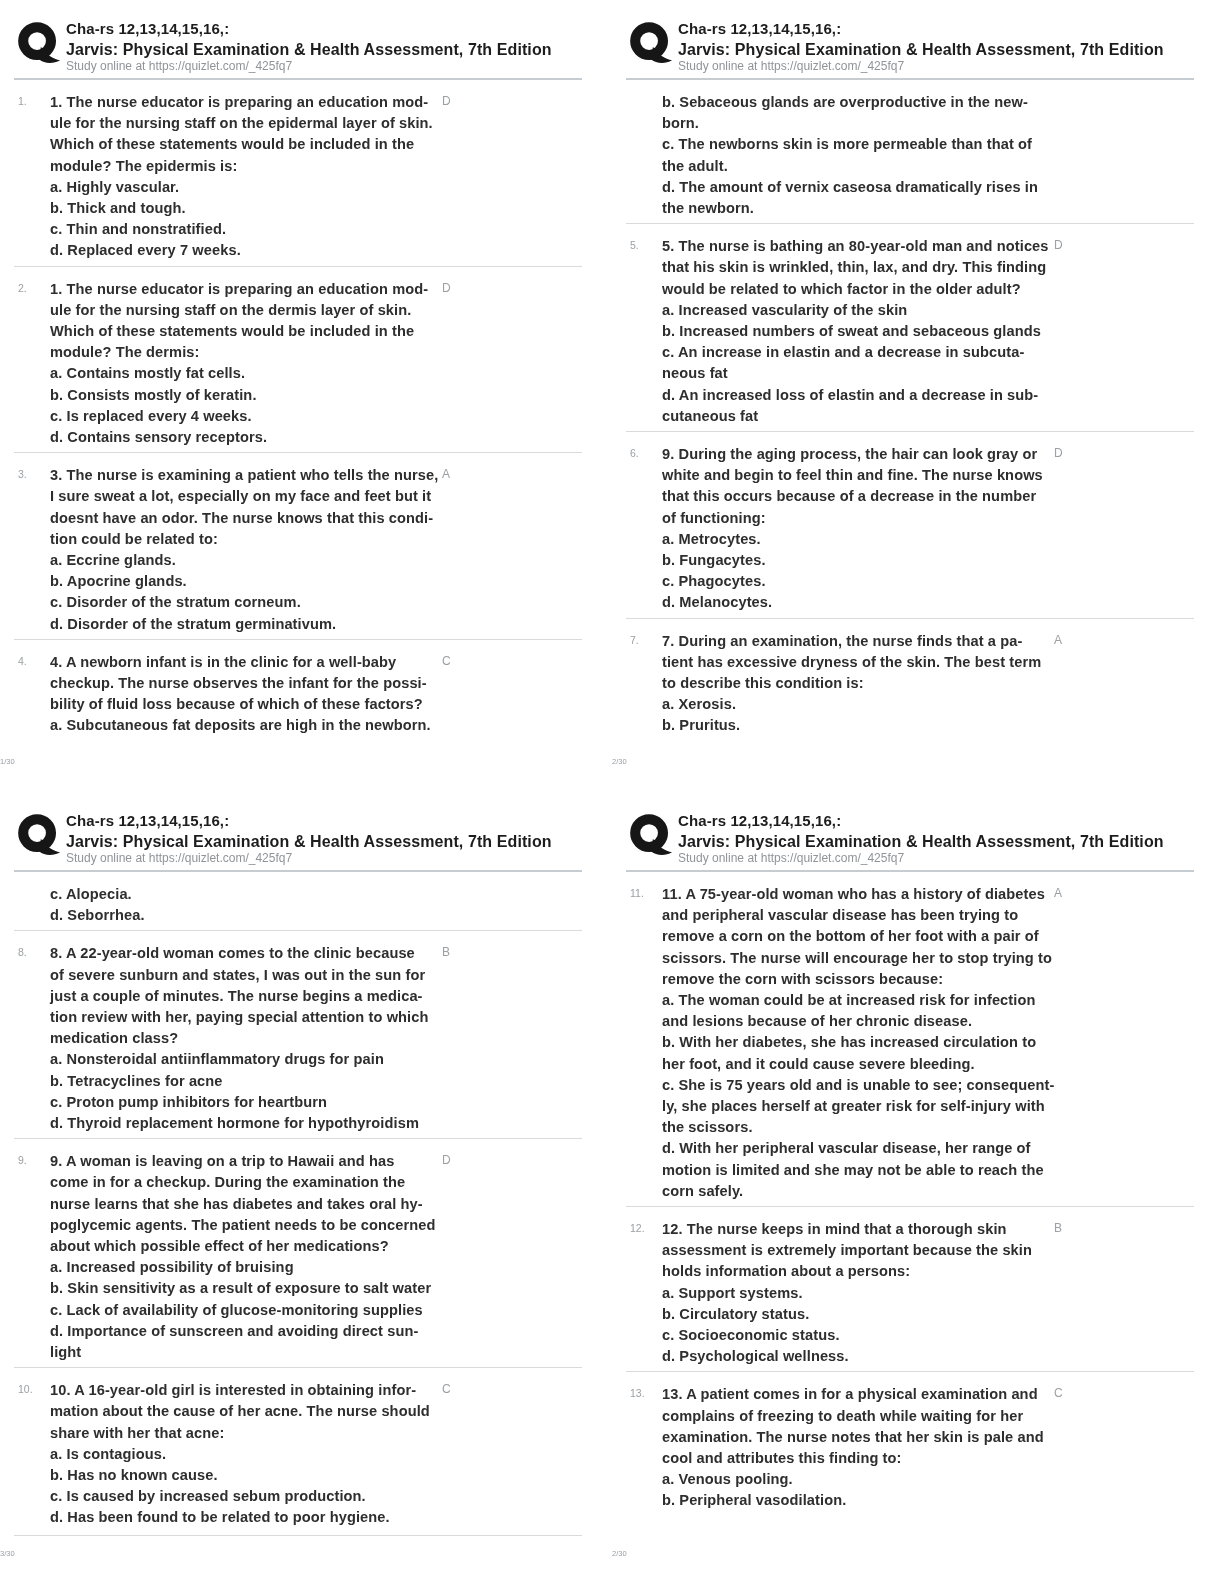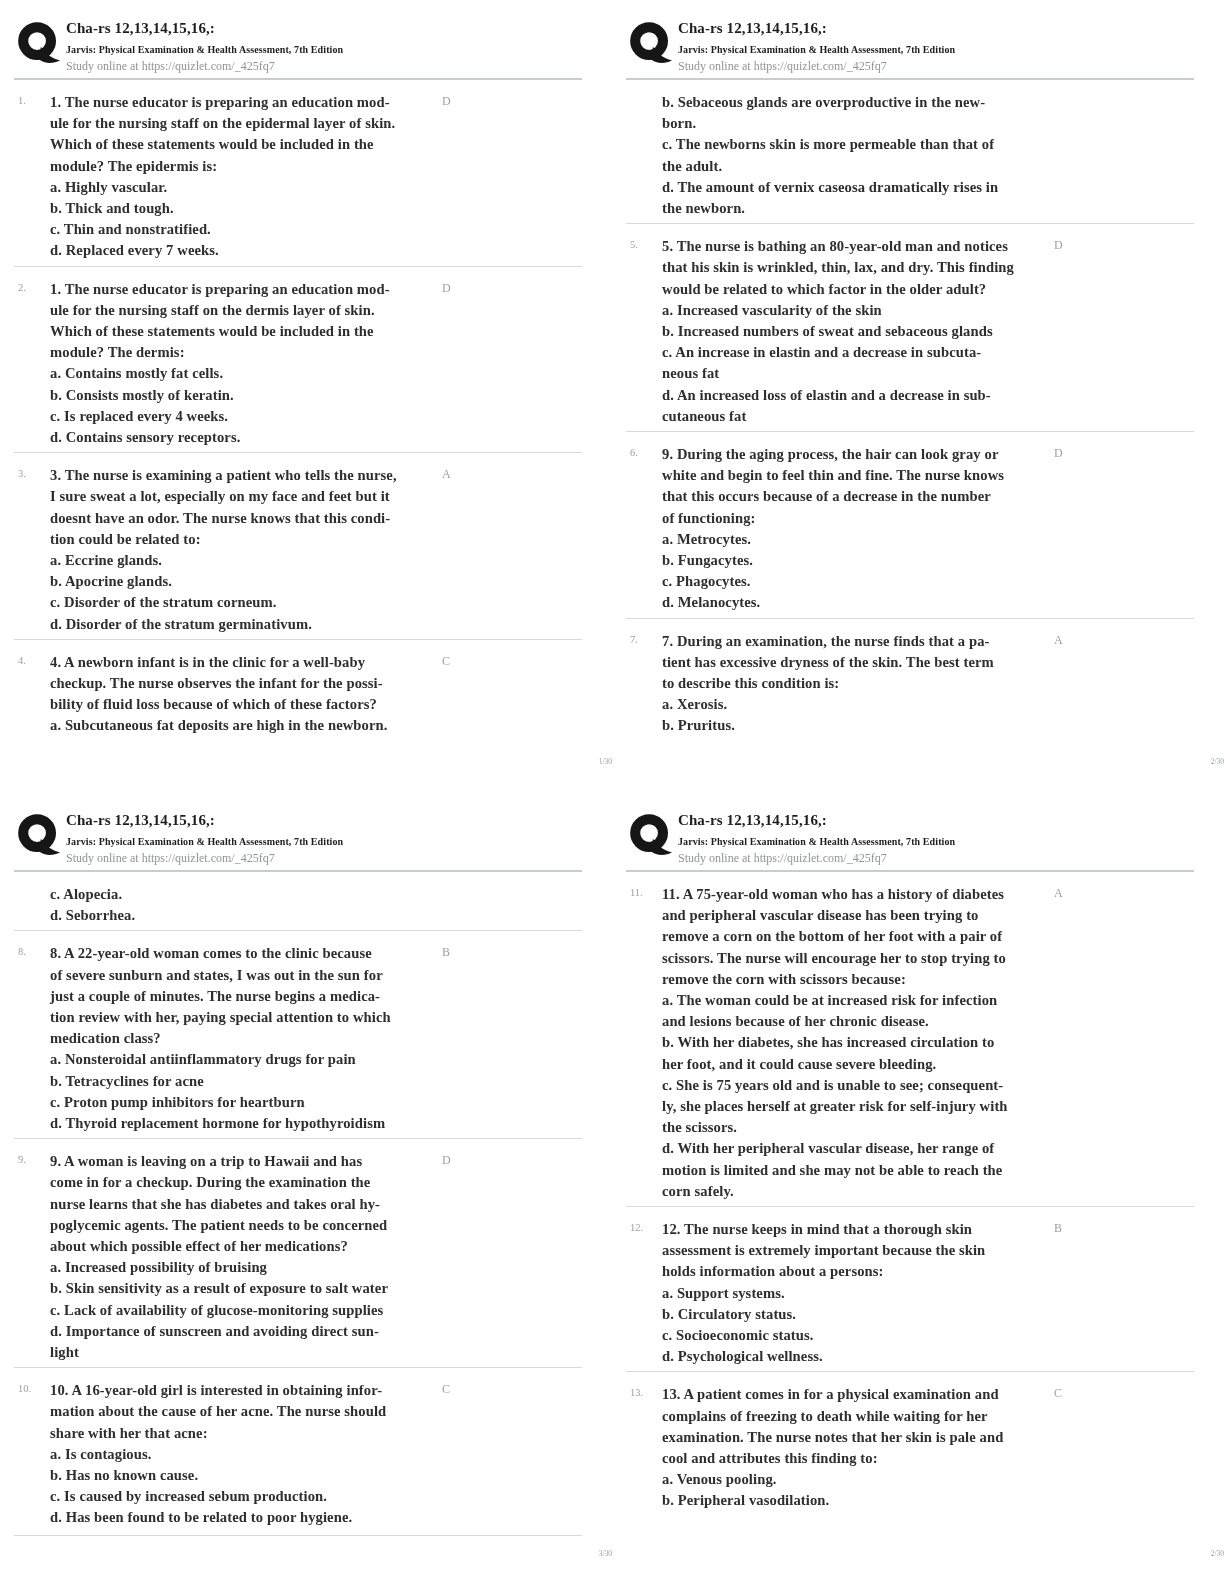--- a/index.html
+++ b/index.html
@@ -1,30 +1,30 @@
 <!DOCTYPE html>
 <html><head>
 <meta charset="utf-8">
 <style>
   html,body { margin:0; padding:0; background:#ffffff; }
   .sheet {
     position:relative; width:1224px; height:1584px; background:#ffffff;
-    font-family:Liberation Serif, serif; overflow:hidden;
+    font-family:Liberation Sans, sans-serif; overflow:hidden;
   }
   .page { position:absolute; width:612px; height:792px; }
   #page1 { left:0;   top:0;   }
   #page2 { left:612px; top:0;   }
   #page3 { left:0;   top:792px; }
   #page4 { left:612px; top:792px; }
 
   .page-header { position:absolute; left:14px; top:18px; width:568px; height:58px; }
   .logo { position:absolute; left:2px; top:2px; width:46px; height:46px; }
   .titles { position:absolute; left:52px; top:0; width:510px; }
   .t1 { font-size:15px; font-weight:700; color:#1d1d1d; line-height:21px; letter-spacing:.1px; }
-  .t2 { font-size:10px; font-weight:700; color:#1d1d1d; line-height:21px; letter-spacing:.1px; }
+  .t2 { font-size:16px; font-weight:700; color:#1d1d1d; line-height:21px; letter-spacing:.1px; }
   .sub { font-size:12px; font-weight:400; color:#8f9499; line-height:11px; margin-top:1px; }
 
   .rule { position:absolute; left:14px; top:78px; width:568px; border-top:2px solid #c7ccd1; }
 
   .blocks { position:absolute; left:14px; top:80px; width:568px; }
   .block { position:relative; padding:12px 0 4px 36px; }
   .block + .block { border-top:1px solid #dadada; }
   .num {
     position:absolute; left:4px; top:15px;
     font-size:10.5px; font-weight:400; color:#9aa0a4;
@@ -34,21 +34,21 @@
     line-height:21.2px; white-space:pre; letter-spacing:.1px;
   }
   .ans {
     position:absolute; left:428px; top:14px;
     font-size:12px; font-weight:400; color:#9aa0a4;
   }
   .blocks.trailing::after { content:""; display:block; border-top:1px solid #dadada; margin-top:2px; }
 
   .page-footer {
     position:absolute; bottom:26px; left:0; width:100%;
-    text-align:right; font-size:7.5px; font-weight:400; color:#9aa0a4;
+    text-align:left; font-size:7.5px; font-weight:400; color:#9aa0a4;
   }
 </style>
 </head>
 <body>
 
 <div class="sheet">
 
   <section class="page" id="page1">
     <header class="page-header">
       <span class="logo">

